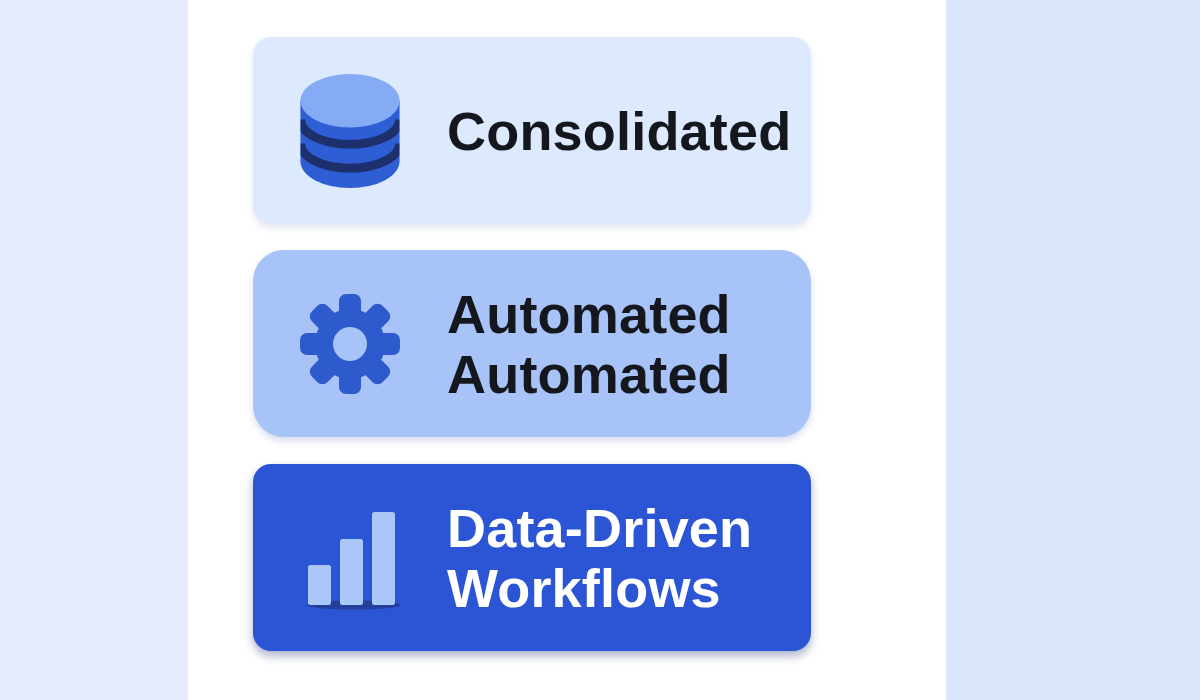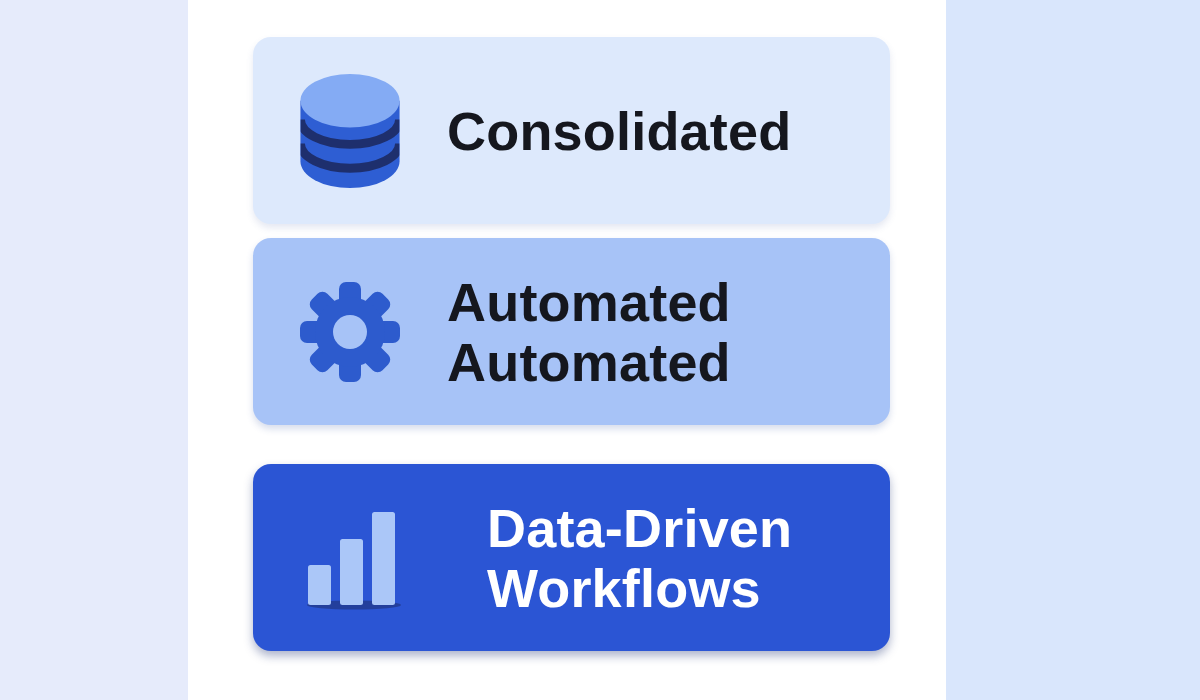--- a/index.html
+++ b/index.html
@@ -10,31 +10,31 @@
     overflow: hidden;
     font-family: "Liberation Sans", sans-serif;
   }
   .stripe { position: absolute; top: 0; height: 700px; }
   .stripe-left  { left: 0;    width: 188px; background: #e6ebfb; }
   .stripe-right { left: 946px; width: 254px; background: #d9e6fc; }
 
   .card {
     position: absolute;
     left: 253px;
-    width: 637px;
+    width: 558px;
     height: 187px;
     border-radius: 18px;
     box-sizing: border-box;
     display: flex;
     align-items: center;
     padding-left: 47px;
   }
   .card-1 { top: 37px;  background: #dde9fc; box-shadow: 0 4px 7px rgba(70, 95, 160, 0.14); }
-  .card-2 { top: 238px; background: #a7c3f7; box-shadow: 0 4px 7px rgba(55, 85, 160, 0.20); }
-  .card-3 { top: 464px; background: #2b55d4; box-shadow: 0 5px 10px rgba(20, 40, 110, 0.35); gap: 40px; }
+  .card-2 { top: 250px; background: #a7c3f7; box-shadow: 0 4px 7px rgba(55, 85, 160, 0.20); border-radius: 31px; }
+  .card-3 { top: 464px; background: #2b55d4; box-shadow: 0 5px 10px rgba(20, 40, 110, 0.35); }
 
   .icon-box {
     width: 100px;
     flex: 0 0 100px;
     display: flex;
     align-items: center;
     justify-content: center;
   }
   .icon-box svg { overflow: visible; display: block; }
 

